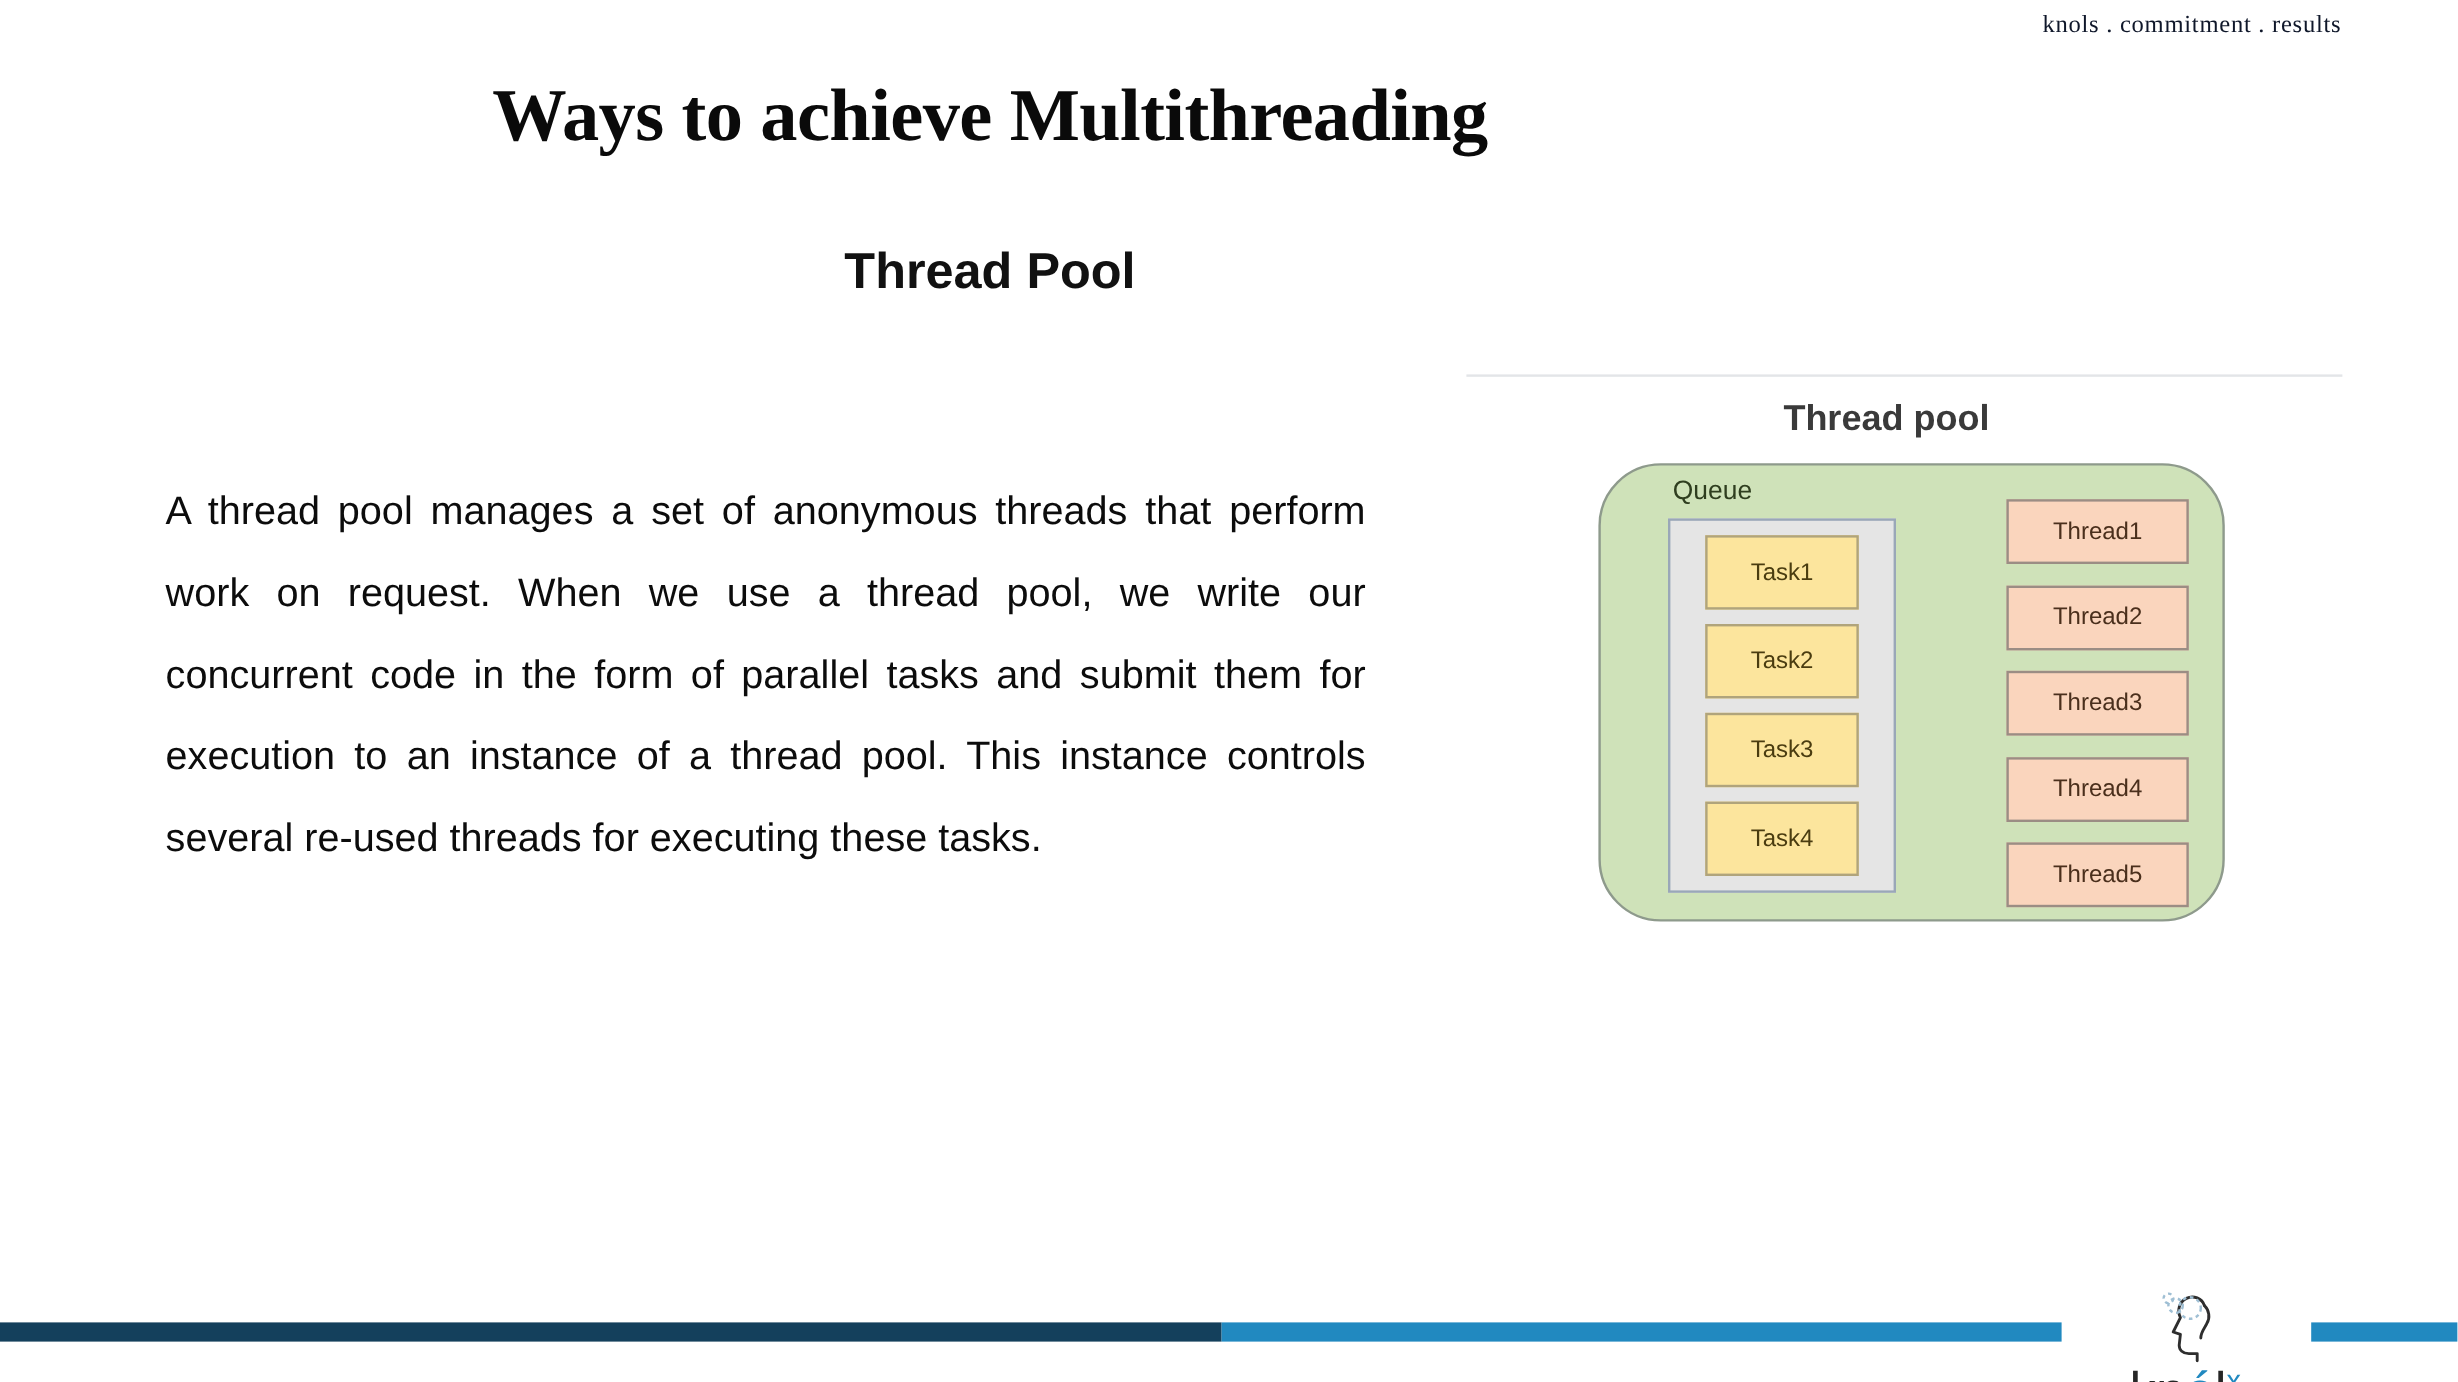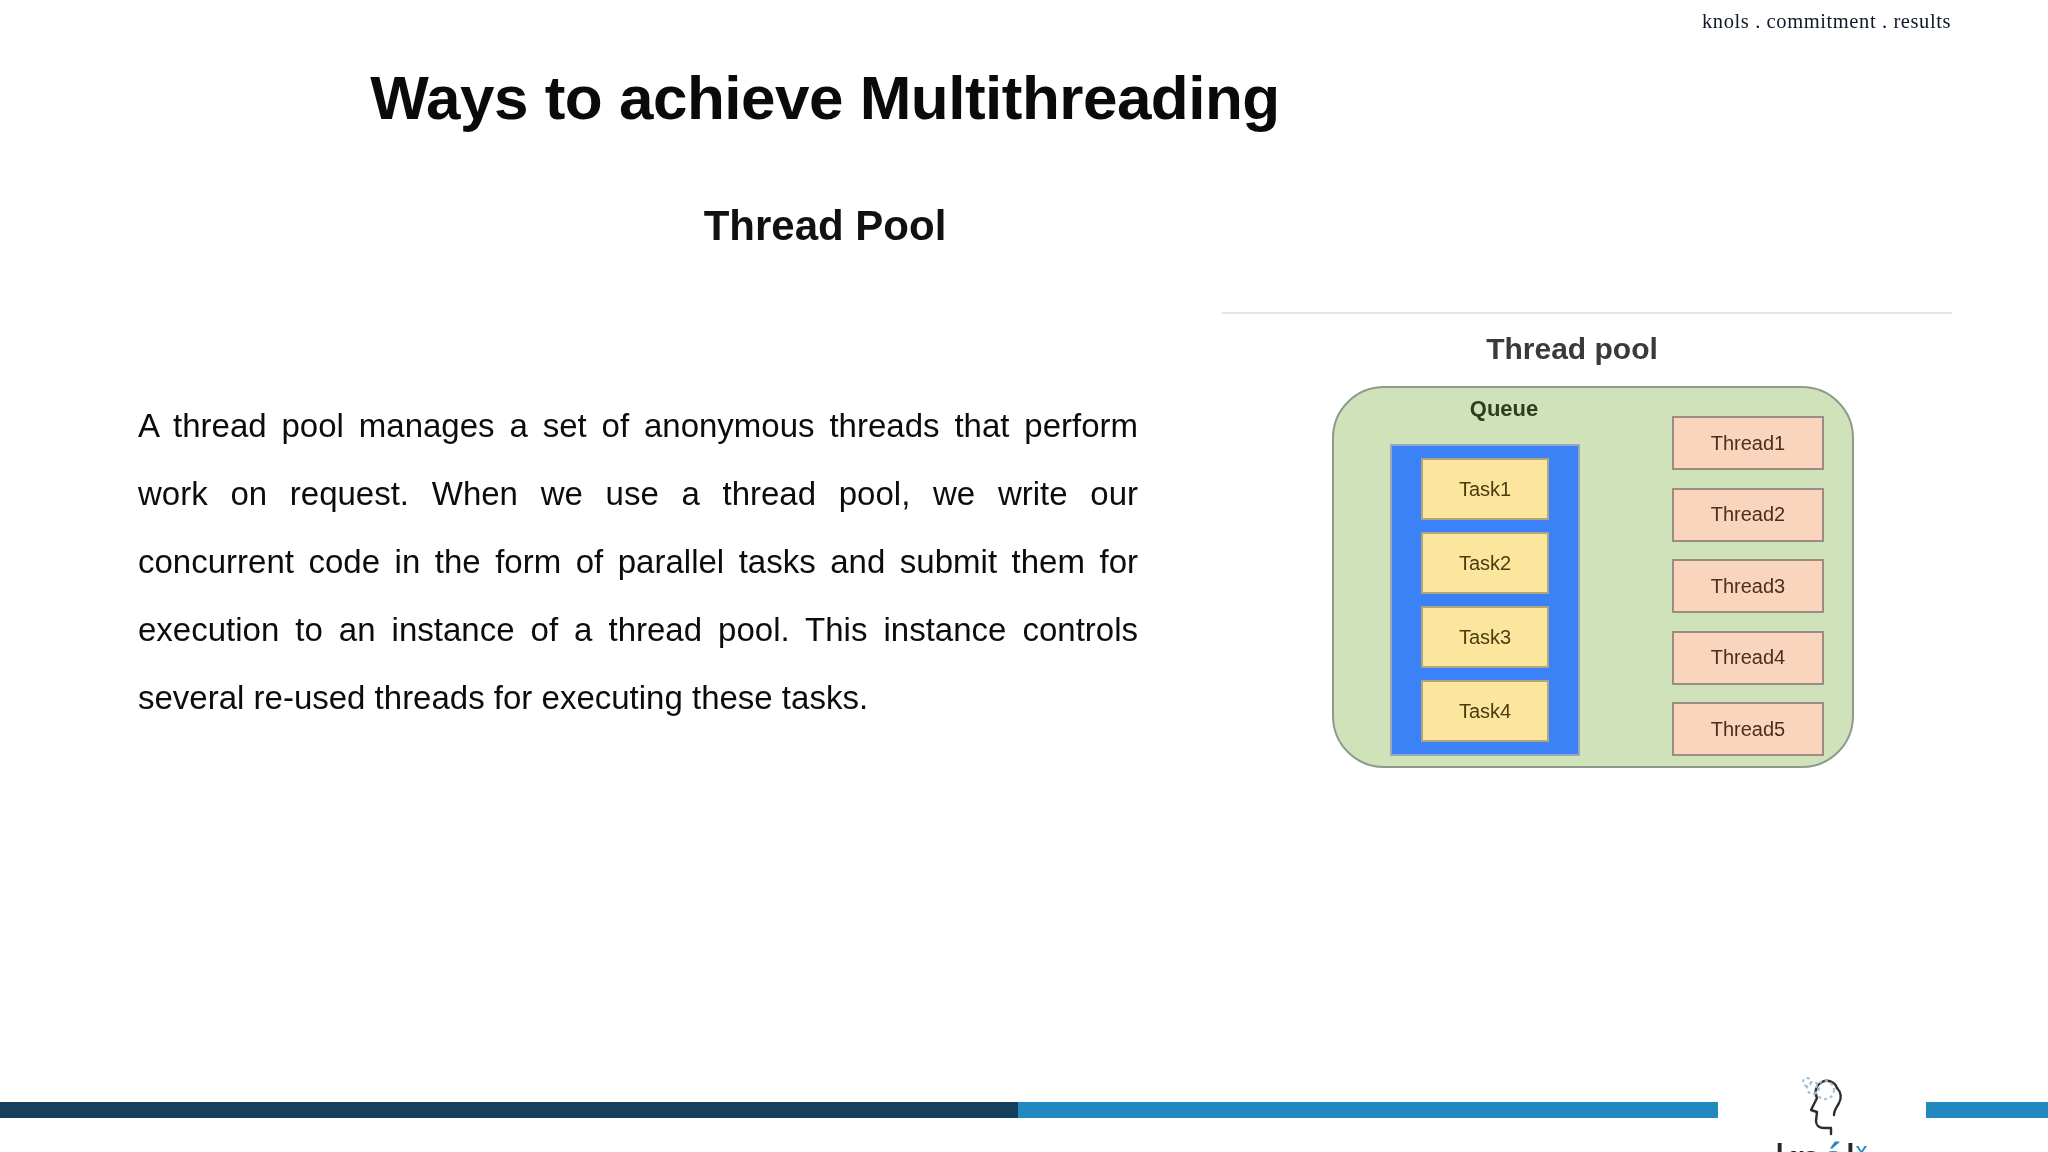--- a/index.html
+++ b/index.html
@@ -59,21 +59,21 @@
     text-align: right;
   }
 
   
   .slide-title {
     position: absolute;
     top: 62px;
     left: 0;
     width: 1650px;
     text-align: center;
-    font-family: Liberation Sans, sans-serif;
+    font-family: Liberation Serif, serif;
     font-weight: bold;
     font-size: 62px;
     color: #0a0a0a;
     letter-spacing: -0.5px;
   }
   .slide-subtitle {
     position: absolute;
     top: 202px;
     left: 0;
     width: 1650px;
@@ -135,36 +135,34 @@
     background: #cfe2b9;
     border: 2px solid #8e9a8c;
     border-radius: 52px;
     box-sizing: border-box;
   }
   .queue-label {
     position: absolute;
     left: 60px;
     top: 8px;
     width: 220px;
-    text-align: center;
-    font-family: "Liberation Sans", sans-serif;
-    font-weight: bold;
+    font-family: "Liberation Sans", sans-serif;
+    font-weight: normal;
     font-size: 22px;
     color: #2f3e1f;
   }
   .queue-box {
     position: absolute;
     left: 56px;
     top: 44px;
     width: 190px;
     height: 312px;
-    background: #3b82f6;
+    background: #e5e5e5;
     border: 2px solid #9aa7b8;
     box-sizing: border-box;
-    margin-top: 12px;
   }
   .task-col {
     position: absolute;
     left: 0;
     top: 0;
     width: 100%;
     height: 100%;
     display: flex;
     flex-direction: column;
     justify-content: space-evenly;

